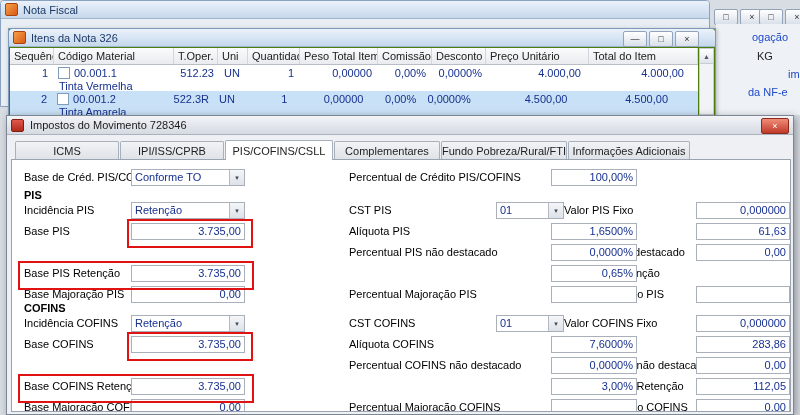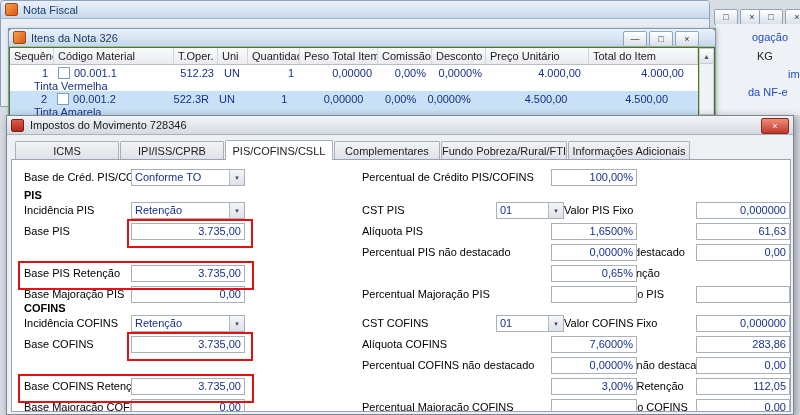--- a/index.html
+++ b/index.html
@@ -42,21 +42,21 @@
        border-bottom:1px solid #b9bec6}
   .gh{border-right:1px solid #d3d7dd;padding:2px 0 0 4px;box-sizing:border-box;
       color:#222;overflow:hidden;white-space:nowrap}
   .w0{width:44px}.w1{width:120px}.w2{width:44px}.w3{width:30px}.w4{width:52px}
   .w5{width:78px}.w6{width:54px}.w7{width:54px}.w8{width:103px}.w9{width:109px}
   .grow{padding-top:2px;height:26px;box-sizing:border-box;background:#fff}
   .grow.sel{background:#c9e1f6}
   .cells{display:flex;height:13px}
   .gc{box-sizing:border-box;white-space:nowrap;overflow:hidden;color:#16308f}
   .ar{text-align:right}
-  .mat{height:12px;padding-left:24px;color:#16308f;white-space:nowrap}
+  .mat{height:12px;padding-left:49px;color:#16308f;white-space:nowrap}
   .cb{display:inline-block;width:10px;height:10px;background:#fff;
       border:1px solid #7f9db9;vertical-align:-2px;margin:0 4px 0 0}
   #vsb{position:absolute;left:690px;top:19px;width:15px;height:67px;
        background:#f1f3f6;border:1px solid #c6ccd4;box-sizing:border-box}
   .sbup{height:14px;background:linear-gradient(#ffffff,#dfe4ec);border-bottom:1px solid #c6ccd4;
         display:flex;align-items:center;justify-content:center;font-size:7px;color:#556}
 
   
   #dlg{left:6px;top:115px;width:788px;height:300px;background:#eef0f4;
        border:1px solid #7d8794;box-sizing:border-box;
@@ -82,21 +82,21 @@
   .frow{position:absolute;left:0;width:100%;height:20px}
   .lbl{position:absolute;top:3px;color:#000;white-space:nowrap}
   .inp{position:absolute;top:1px;height:17px;background:#fff;border:1px solid #a9b0ba;
        box-sizing:border-box;color:#16308f;line-height:15px;padding:0 3px;
        text-align:right;white-space:nowrap;overflow:hidden;z-index:2}
   .sel{text-align:left;padding-right:16px}
   .ddb{position:absolute;right:0;top:0;width:14px;height:15px;
        background:linear-gradient(#f4f6f8,#dde2e9);border-left:1px solid #b3bac4;
        display:flex;align-items:center;justify-content:center;font-size:7px;color:#445}
   .c1l{left:12px}.c1i{left:119px;width:114px}
-  .c2l{left:350px}.c2i{left:539px;width:86px}
+  .c2l{left:337px}.c2i{left:539px;width:86px}
   .cst{left:484px;width:68px}
   .c3l{left:552px}.c3i{left:684px;width:94px}
   .sech{position:absolute;left:12px;font-weight:bold;color:#000;white-space:nowrap}
   .hl{position:absolute;border:2px solid #e01212;z-index:5;pointer-events:none;background:transparent}
 </style>
 </head>
 <body>
 
 <div class="abs" id="nf-win">
   <div class="tbar">

